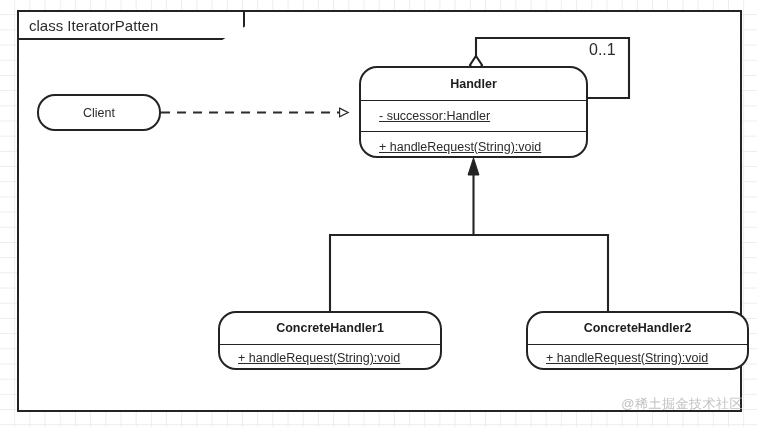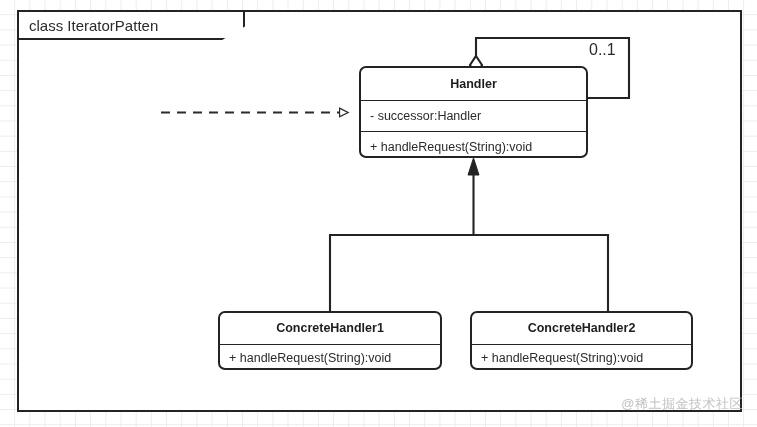--- a/index.html
+++ b/index.html
@@ -52,41 +52,42 @@
     color: #2b2b2b;
     white-space: nowrap;
     text-align: center;
   }
 
   
   .uml-box {
     position: absolute;
     background: #ffffff;
     border: 2px solid #232323;
-    border-radius: 7px;
+    border-radius: 18px;
     box-sizing: border-box;
     overflow: hidden;
   }
   .uml-title {
     text-align: center;
     font-size: 12.5px;
     font-weight: bold;
     color: #1d1d1d;
     line-height: 1;
     white-space: nowrap;
   }
   .uml-row {
     font-size: 12.5px;
     color: #2b2b2b;
     line-height: 1;
     white-space: nowrap;
-    padding-left: 9px;
+    padding-left: 18px;
     border-top: 1.6px solid #232323;
     display: flex;
     align-items: center;
+    text-decoration: underline;
   }
   .plain-label {
     display: flex;
     align-items: center;
     justify-content: center;
     height: 100%;
     font-size: 12.5px;
     color: #2b2b2b;
   }
 
@@ -114,21 +115,21 @@
   #handler-box .uml-row { height: 30px; }
 
   
   #ch1-box {
     left: 218px;
     top: 311px;
     width: 224px;
     height: 59px;
   }
   #ch2-box {
-    left: 470px;
+    left: 526px;
     top: 311px;
     width: 223px;
     height: 59px;
   }
   #ch1-box .uml-title, #ch2-box .uml-title {
     height: 31px;
     display: flex;
     align-items: center;
     justify-content: center;
   }
@@ -200,20 +201,23 @@
 
       <path d="M 330,311 L 330,235 L 608,235 L 608,311" fill="none" stroke="#232323" stroke-width="2.1" stroke-linejoin="miter"></path>
 
       <line x1="473.5" y1="235" x2="473.5" y2="166" stroke="#232323" stroke-width="2.1"></line>
       <polygon points="473.5,158 479,175 468,175" fill="#232323" stroke="#232323" stroke-width="1"></polygon>
     </g>
   </svg>
 
   <div id="mult-label">0..1</div>
 
+  <div class="uml-box" id="client-box">
+    <div class="plain-label">Client</div>
+  </div>
 
   <div class="uml-box" id="handler-box">
     <div class="uml-title">Handler</div>
     <div class="uml-row">- successor:Handler</div>
     <div class="uml-row">+ handleRequest(String):void</div>
   </div>
 
   <div class="uml-box" id="ch1-box">
     <div class="uml-title">ConcreteHandler1</div>
     <div class="uml-row">+ handleRequest(String):void</div>

